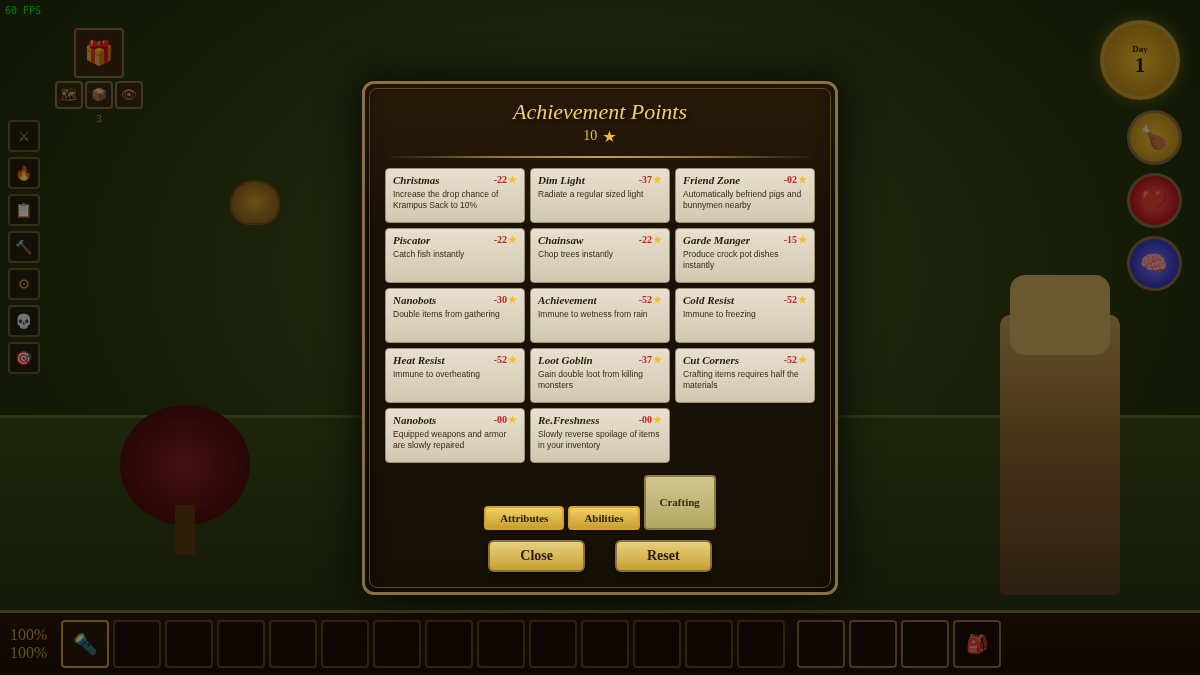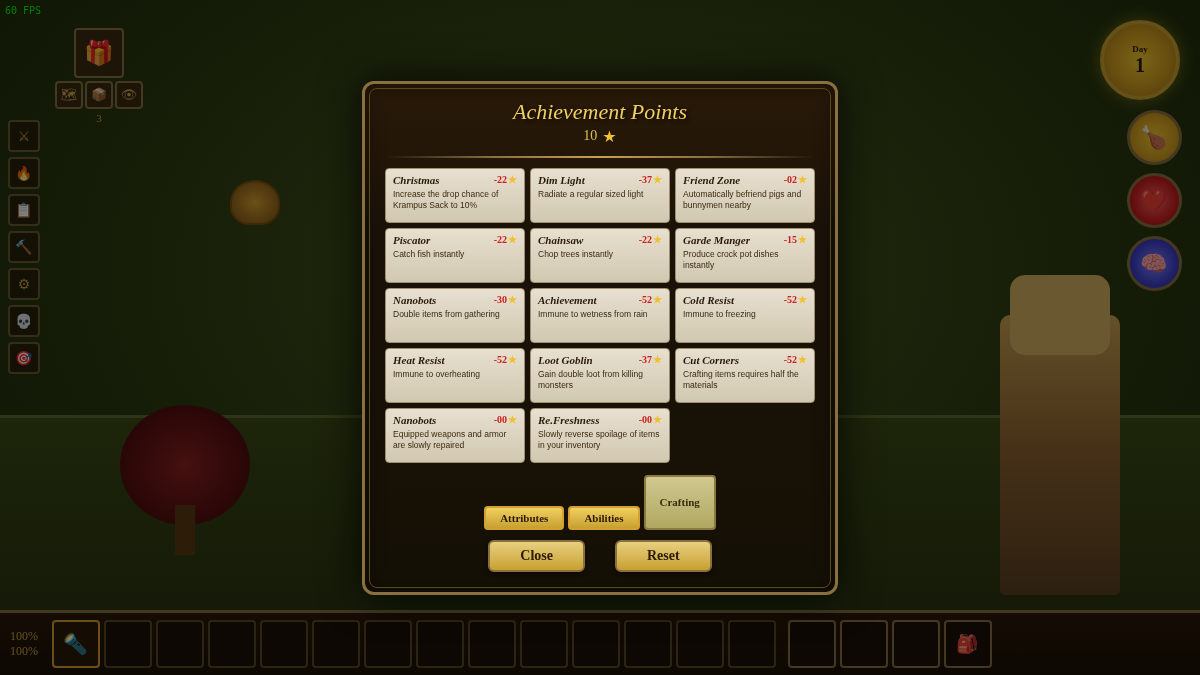--- a/index.html
+++ b/index.html
@@ -178,21 +178,21 @@
       height: 65px;
       background: linear-gradient(to bottom, #2a1a08 0%, #1a1005 100%);
       border-top: 3px solid #8a7040;
       display: flex;
       align-items: center;
       padding: 0 10px;
       gap: 4px;
       z-index: 100;
     }
     .inv-stat {
-      font-size: 12px;
+      font-size: 16px;
       color: #c8a040;
       margin-right: 5px;
     }
     .inv-slot {
       width: 48px;
       height: 48px;
       background: #1a1008;
       border: 2px solid #5a4a20;
       border-radius: 4px;
       flex-shrink: 0;

